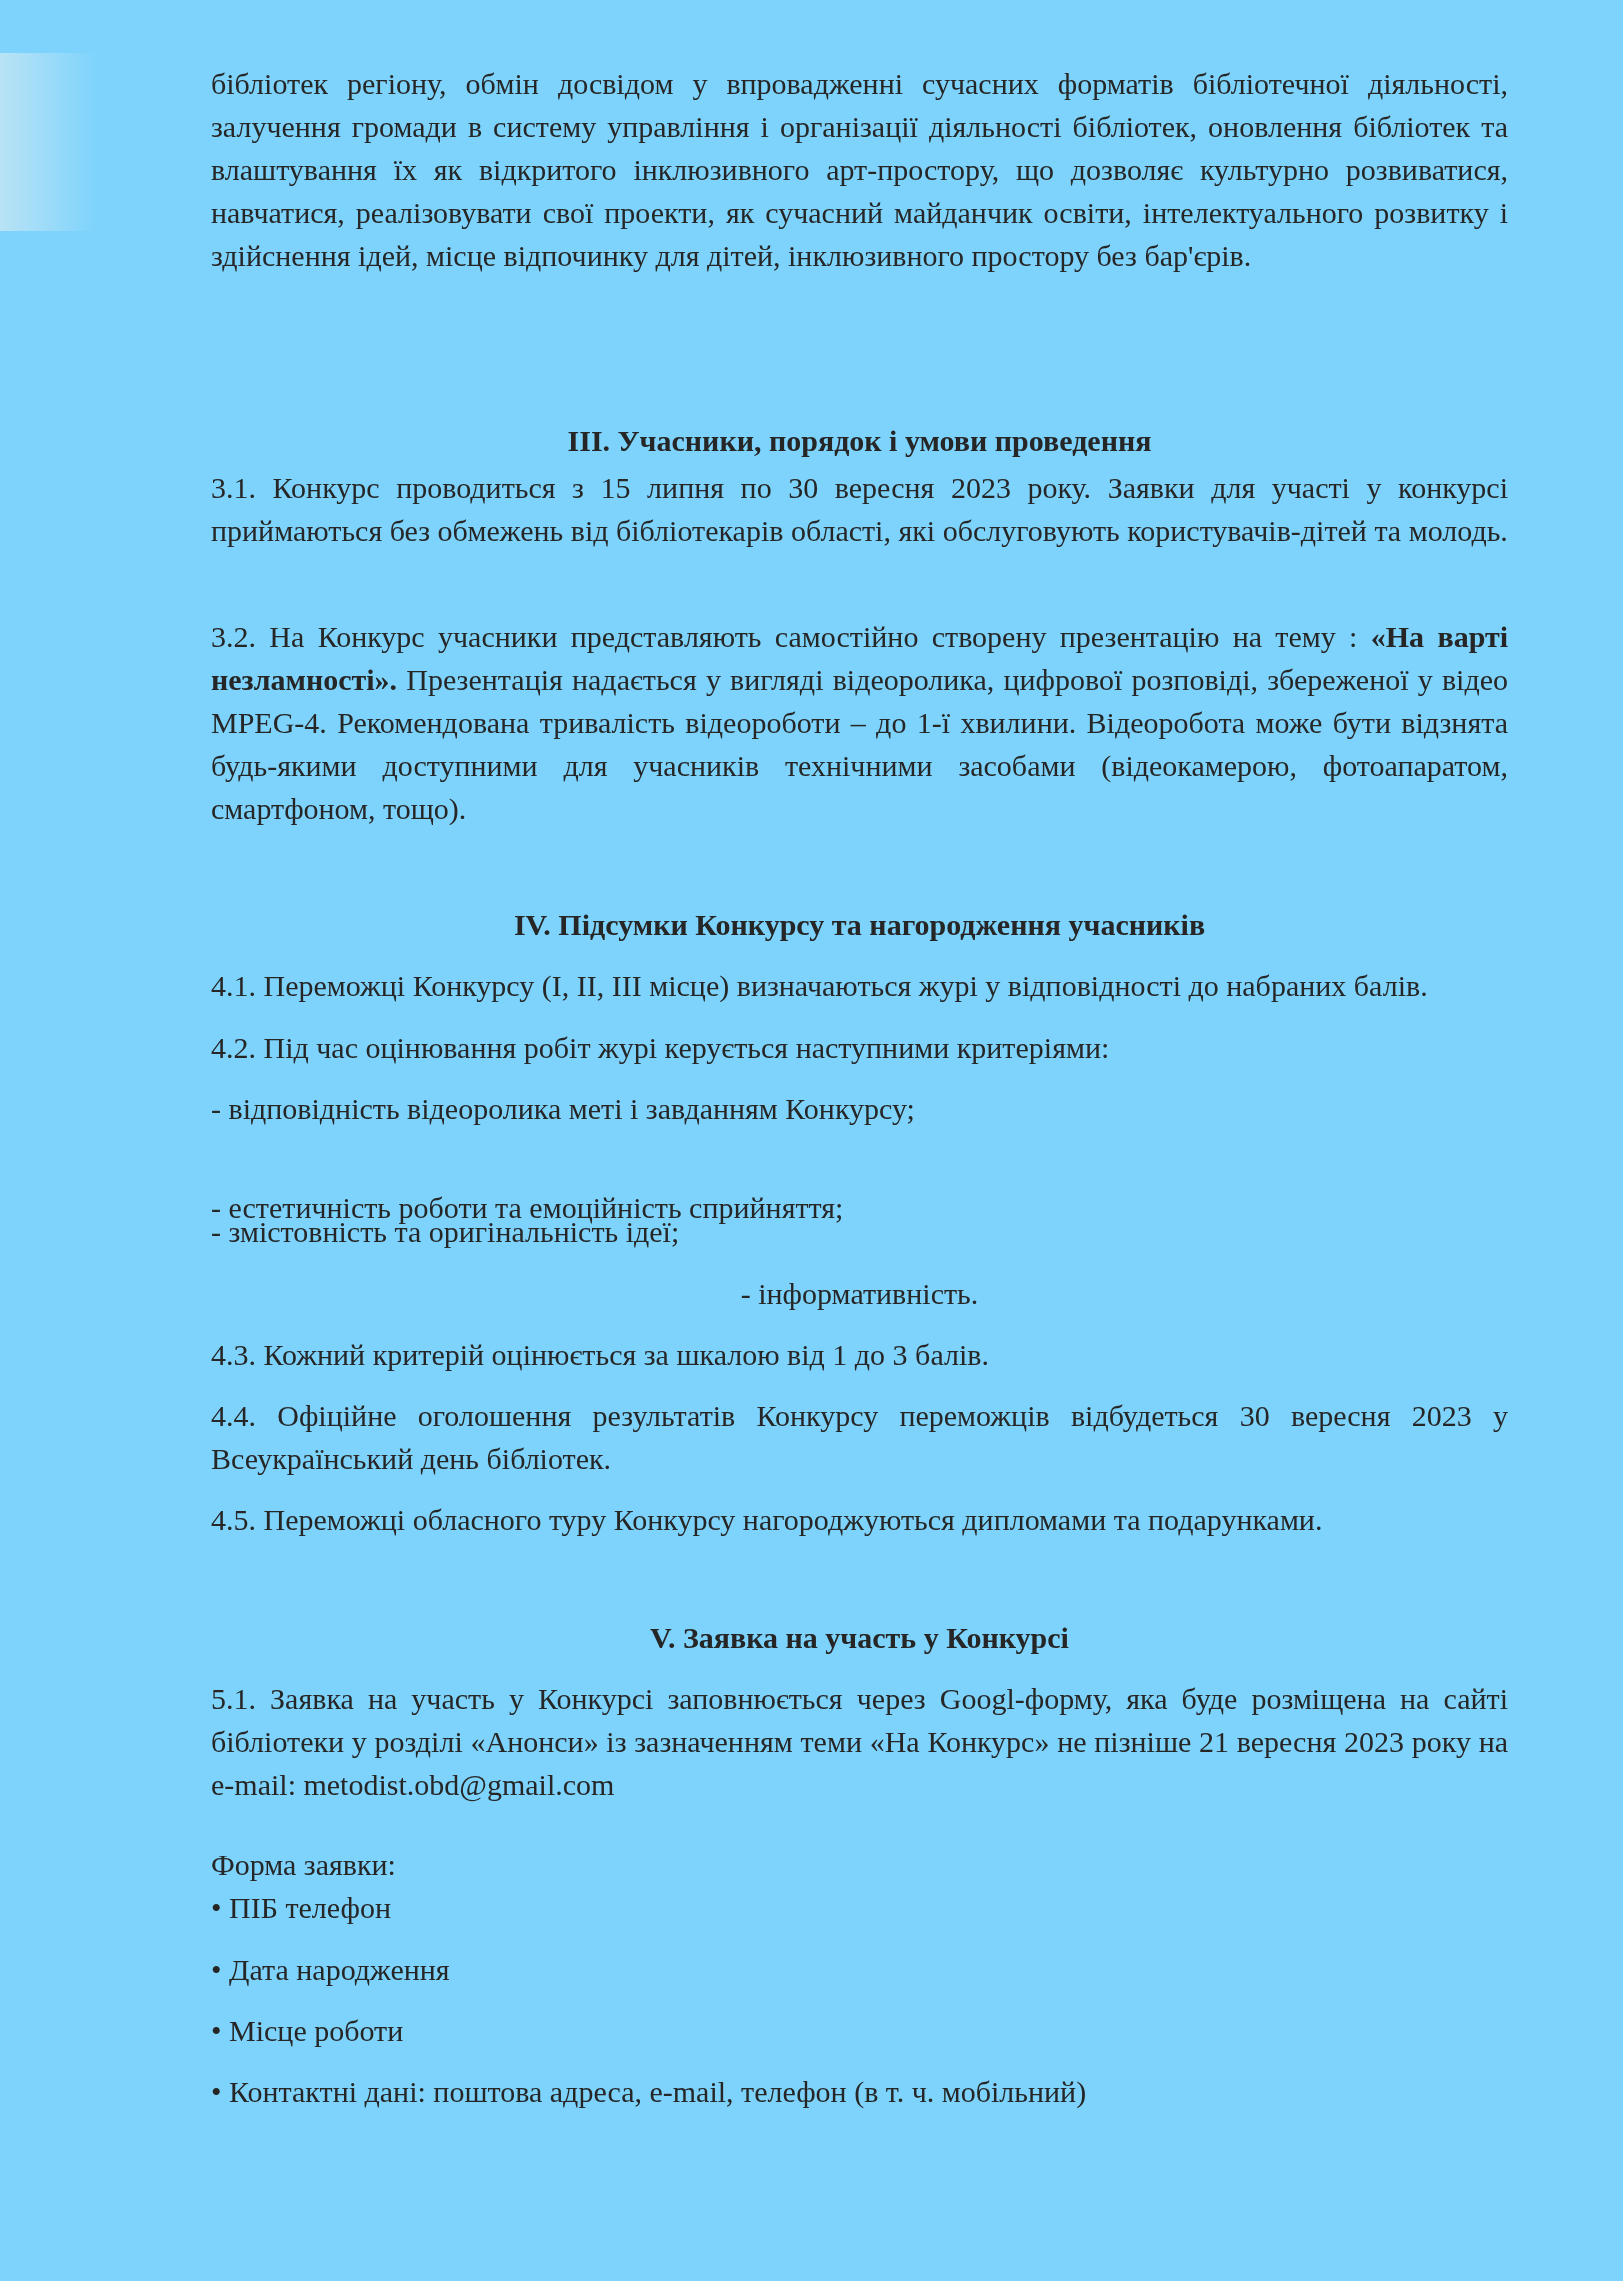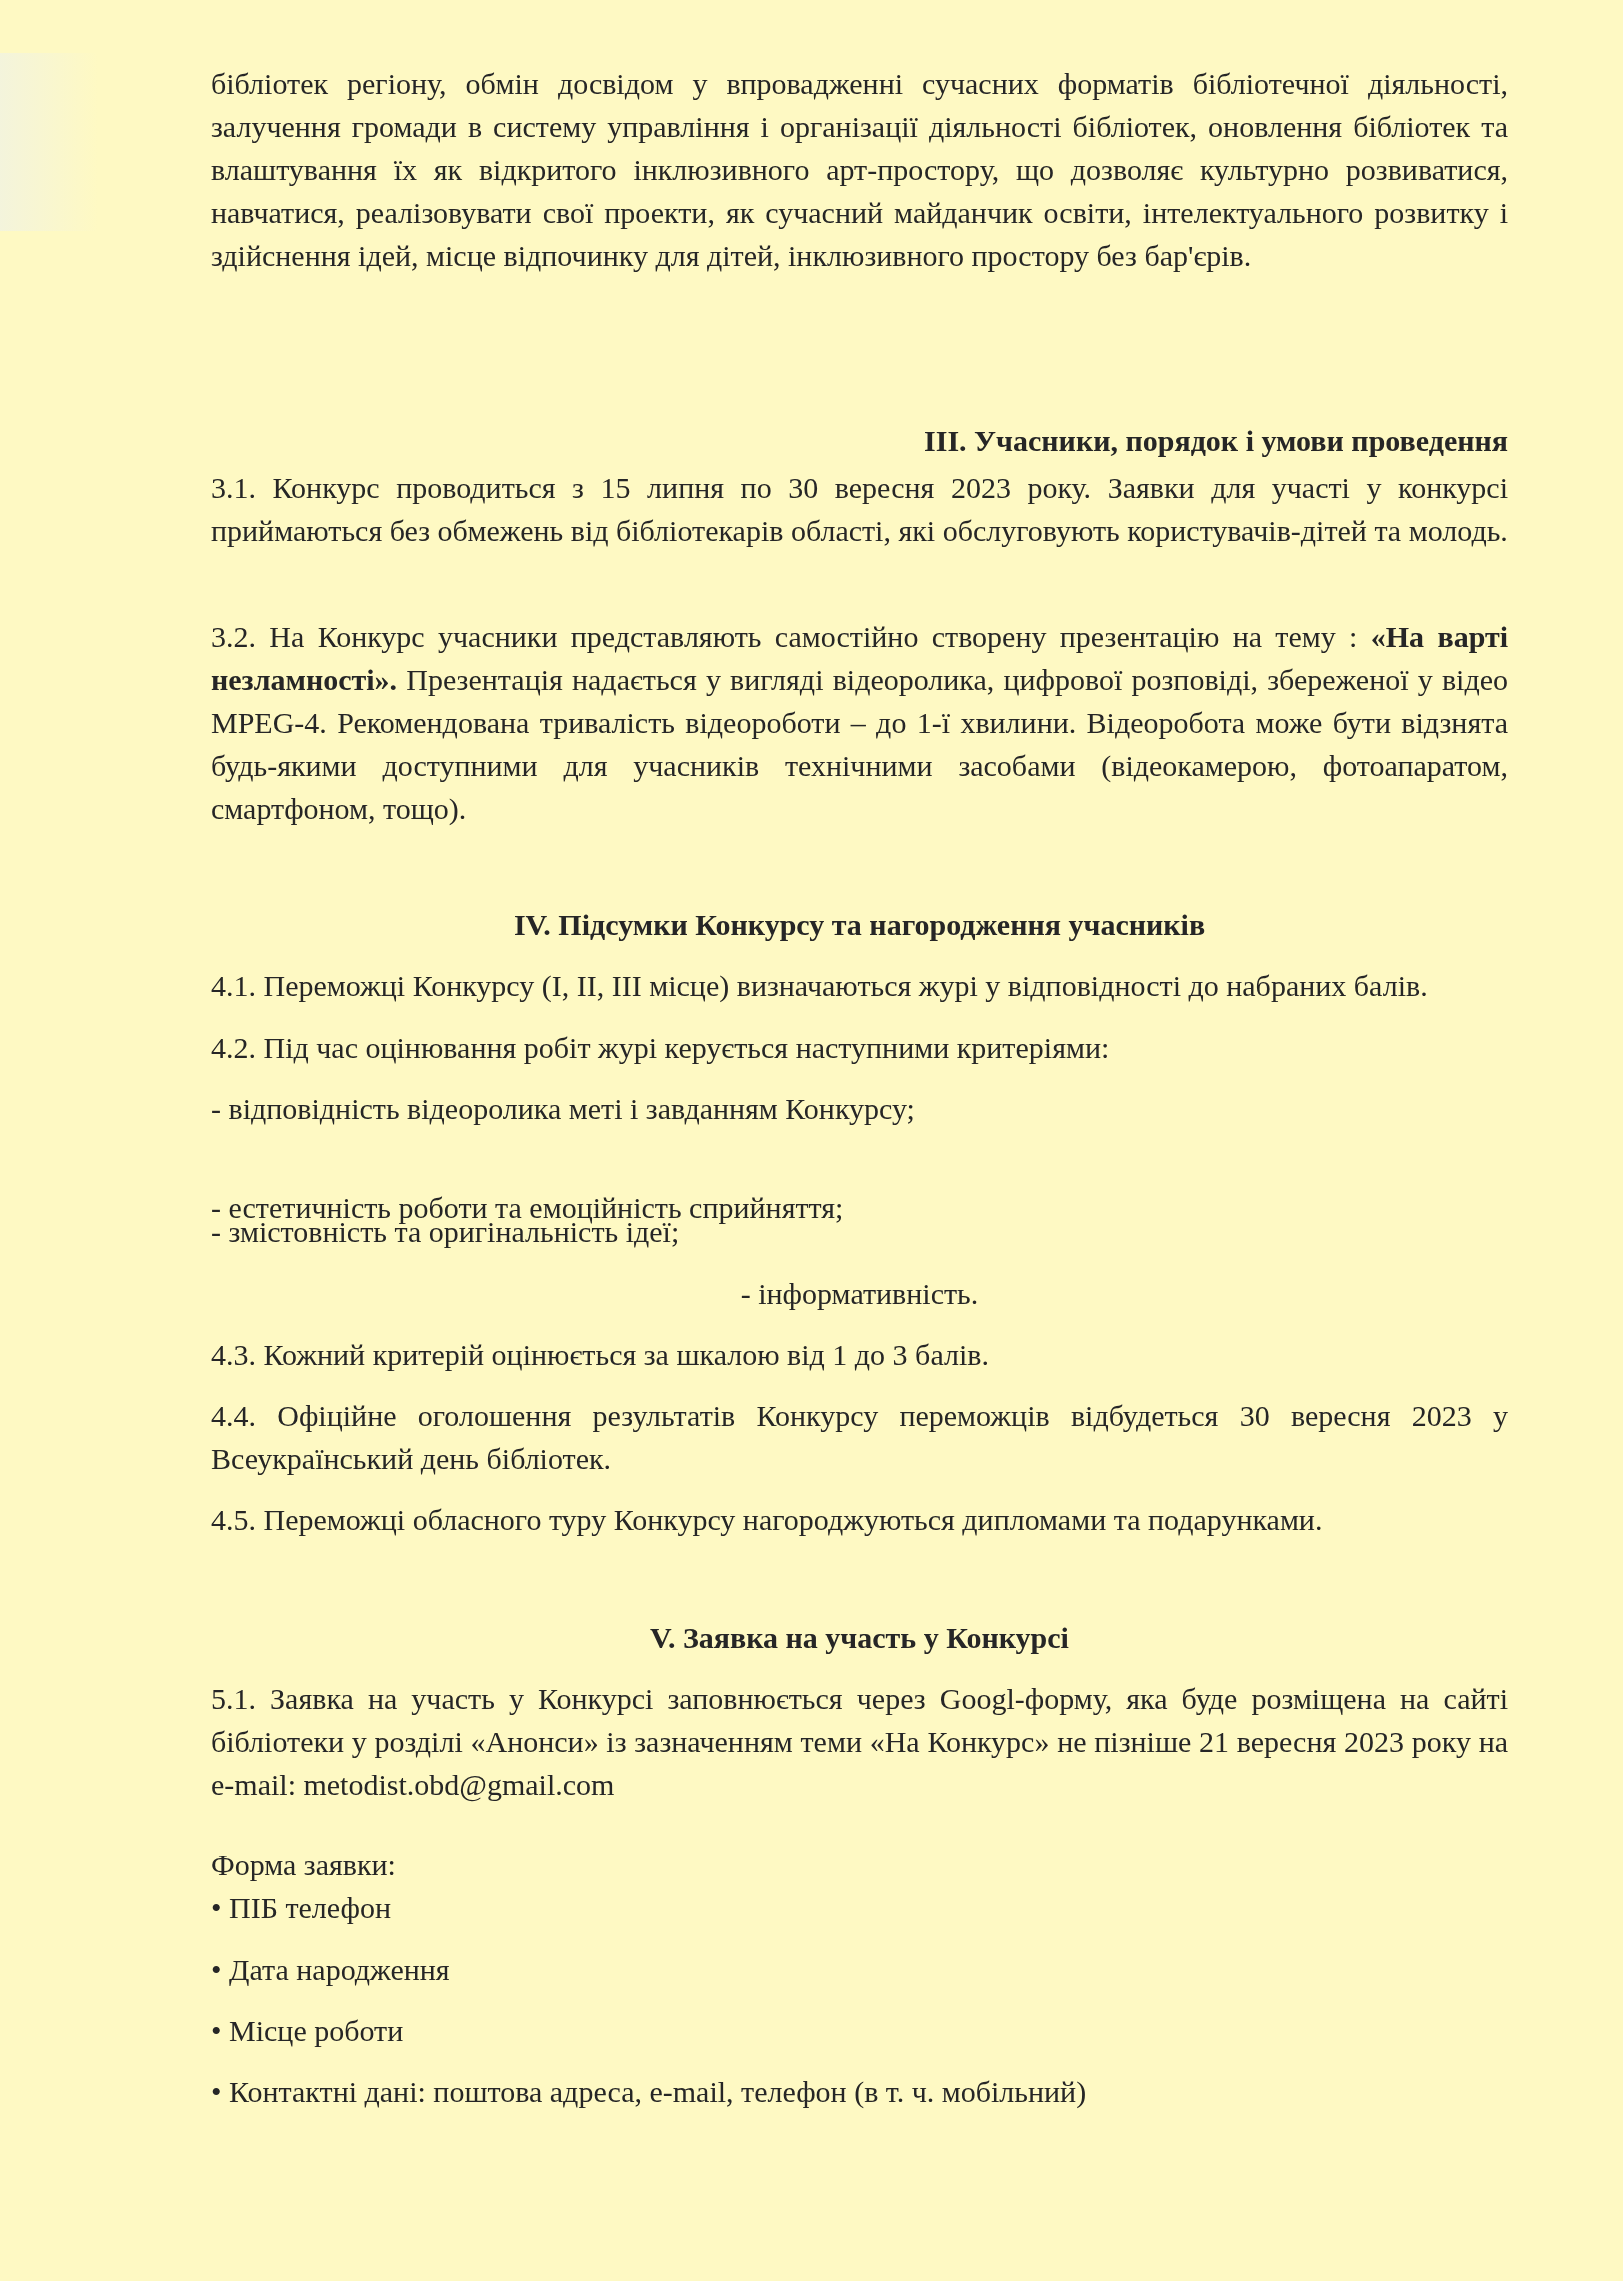--- a/index.html
+++ b/index.html
@@ -12,21 +12,21 @@
     height: 2281px;
     position: relative;
     overflow: hidden;
     font-family: "Liberation Serif", "DejaVu Serif", serif;
     color: #262626;
   }
   .page {
     position: absolute;
     left: 0; top: 0;
     width: 1624px; height: 2281px;
-    background: #fef9c3;
+    background: #7dd3fc;
   }
   .scan-edge {
     position: absolute;
     left: 0; top: 53px;
     width: 98px; height: 178px;
     background: linear-gradient(90deg, rgba(235,240,240,0.55), rgba(255,255,255,0));
   }
   .block {
     position: absolute;
     left: 211px;
@@ -63,21 +63,21 @@
   }
 </style>
 </head>
 <body>
 
 <div class="page">
   <div class="scan-edge"></div>
 
   <p class="block" style="top:62px;">бібліотек регіону, обмін досвідом у впровадженні сучасних форматів бібліотечної діяльності, залучення громади в систему управління і організації діяльності бібліотек, оновлення бібліотек та влаштування їх як відкритого інклюзивного арт-простору, що дозволяє культурно розвиватися, навчатися, реалізовувати свої проекти, як сучасний майданчик освіти, інтелектуального розвитку і здійснення ідей, місце відпочинку для дітей, інклюзивного простору без бар'єрів.</p>
 
-  <h2 class="heading" style="top:419px;text-align:right;">ІІІ. Учасники, порядок і умови проведення</h2>
+  <h2 class="heading" style="top:419px;">ІІІ. Учасники, порядок і умови проведення</h2>
 
   <p class="block" style="top:466px;">3.1. Конкурс проводиться з 15 липня по 30 вересня 2023 року. Заявки для участі у конкурсі приймаються без обмежень від бібліотекарів області, які обслуговують користувачів-дітей та молодь.</p>
 
   <p class="block" style="top:615px;"><span>3.2. На Конкурс учасники представляють самостійно створену презентацію на тему : </span><span class="bold">«На варті незламності».</span><span> Презентація надається у вигляді відеоролика, цифрової розповіді, збереженої у відео MPEG-4. Рекомендована тривалість відеороботи – до 1-ї хвилини. Відеоробота може бути відзнята будь-якими доступними для учасників технічними засобами (відеокамерою, фотоапаратом, смартфоном, тощо).</span></p>
 
   <h2 class="heading" style="top:903px;">IV. Підсумки Конкурсу та нагородження учасників</h2>
 
   <p class="line" style="top:964px;">4.1. Переможці Конкурсу (І, ІІ, ІІІ місце) визначаються журі у відповідності до набраних балів.</p>
   <p class="line" style="top:1026px;">4.2. Під час оцінювання робіт журі керується наступними критеріями:</p>
 

